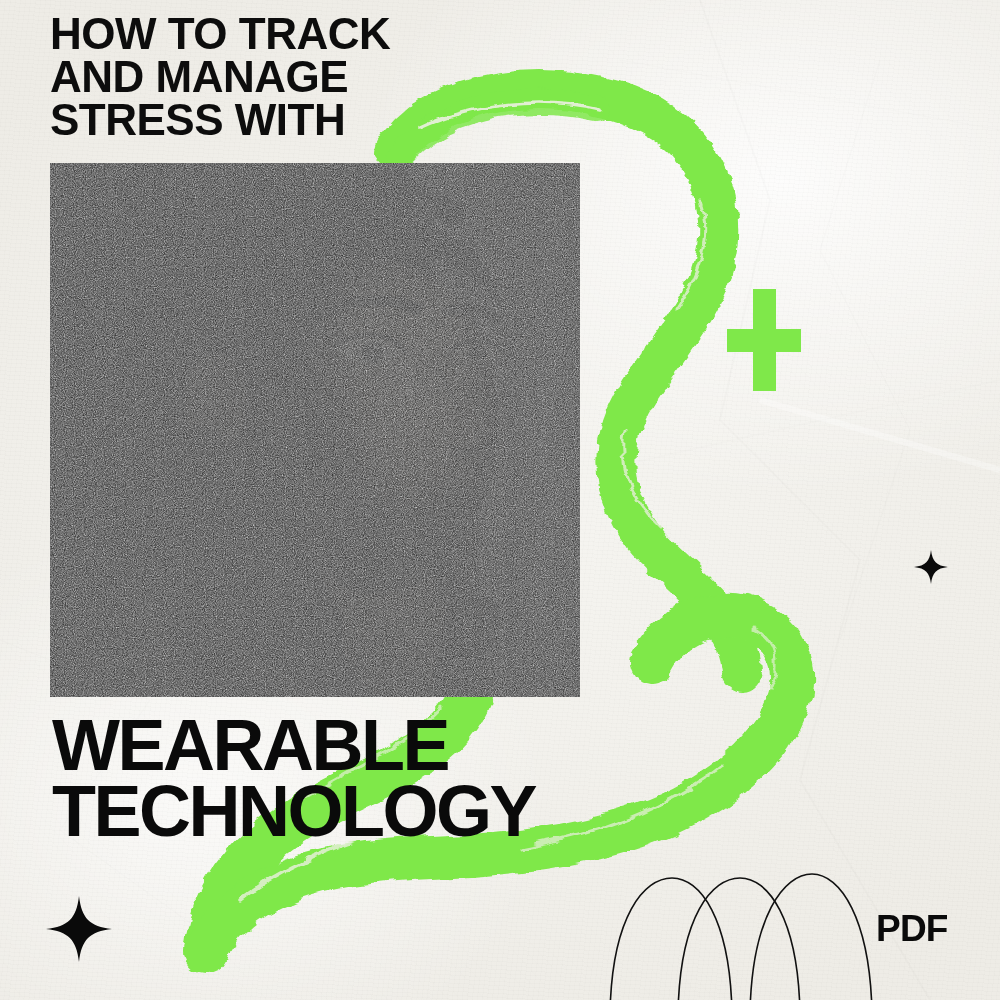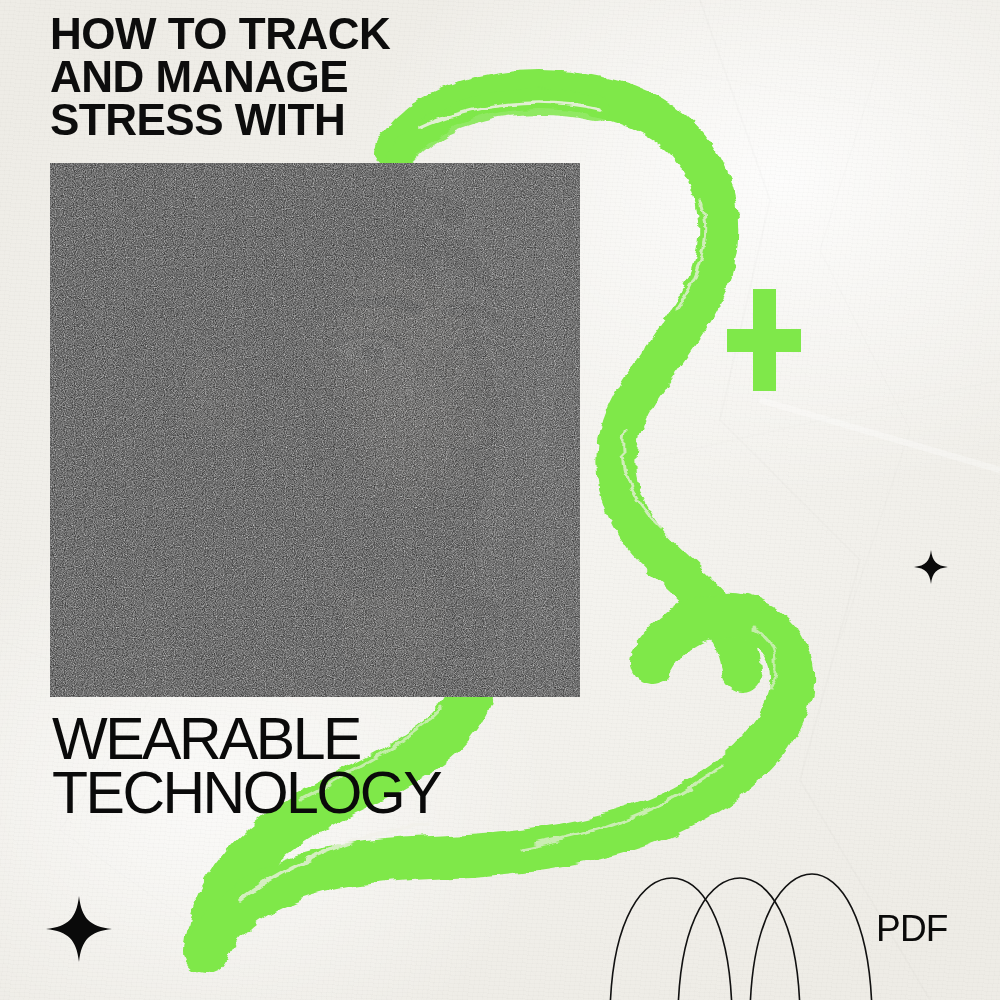--- a/index.html
+++ b/index.html
@@ -123,23 +123,23 @@
     text-transform: uppercase;
   }
   .free-gift .line2 { margin-left: -2px; }
 
   
   .big-title {
     position: absolute;
     left: 52px;
     top: 712px;
     z-index: 12;
-    font-size: 59px;
+    font-size: 72px;
     line-height: 0.92;
-    font-weight: 400;
+    font-weight: 700;
     letter-spacing: -2.5px;
     color: #0a0a0a;
     text-transform: uppercase;
     white-space: pre-line;
   }
 
   
   .arches {
     position: absolute;
     left: 600px;
@@ -160,21 +160,21 @@
   .sparkle-bottom-left { left: 46px; top: 896px; width: 66px; height: 66px; }
   .sparkle-right { left: 914px; top: 550px; width: 34px; height: 34px; }
 
   
   .pdf-label {
     position: absolute;
     left: 876px;
     top: 908px;
     z-index: 13;
     font-size: 37px;
-    font-weight: 400;
+    font-weight: 700;
     letter-spacing: -0.8px;
     color: #0a0a0a;
     text-transform: uppercase;
   }
 </style>
 </head>
 <body>
 
 <div id="poster">
 

